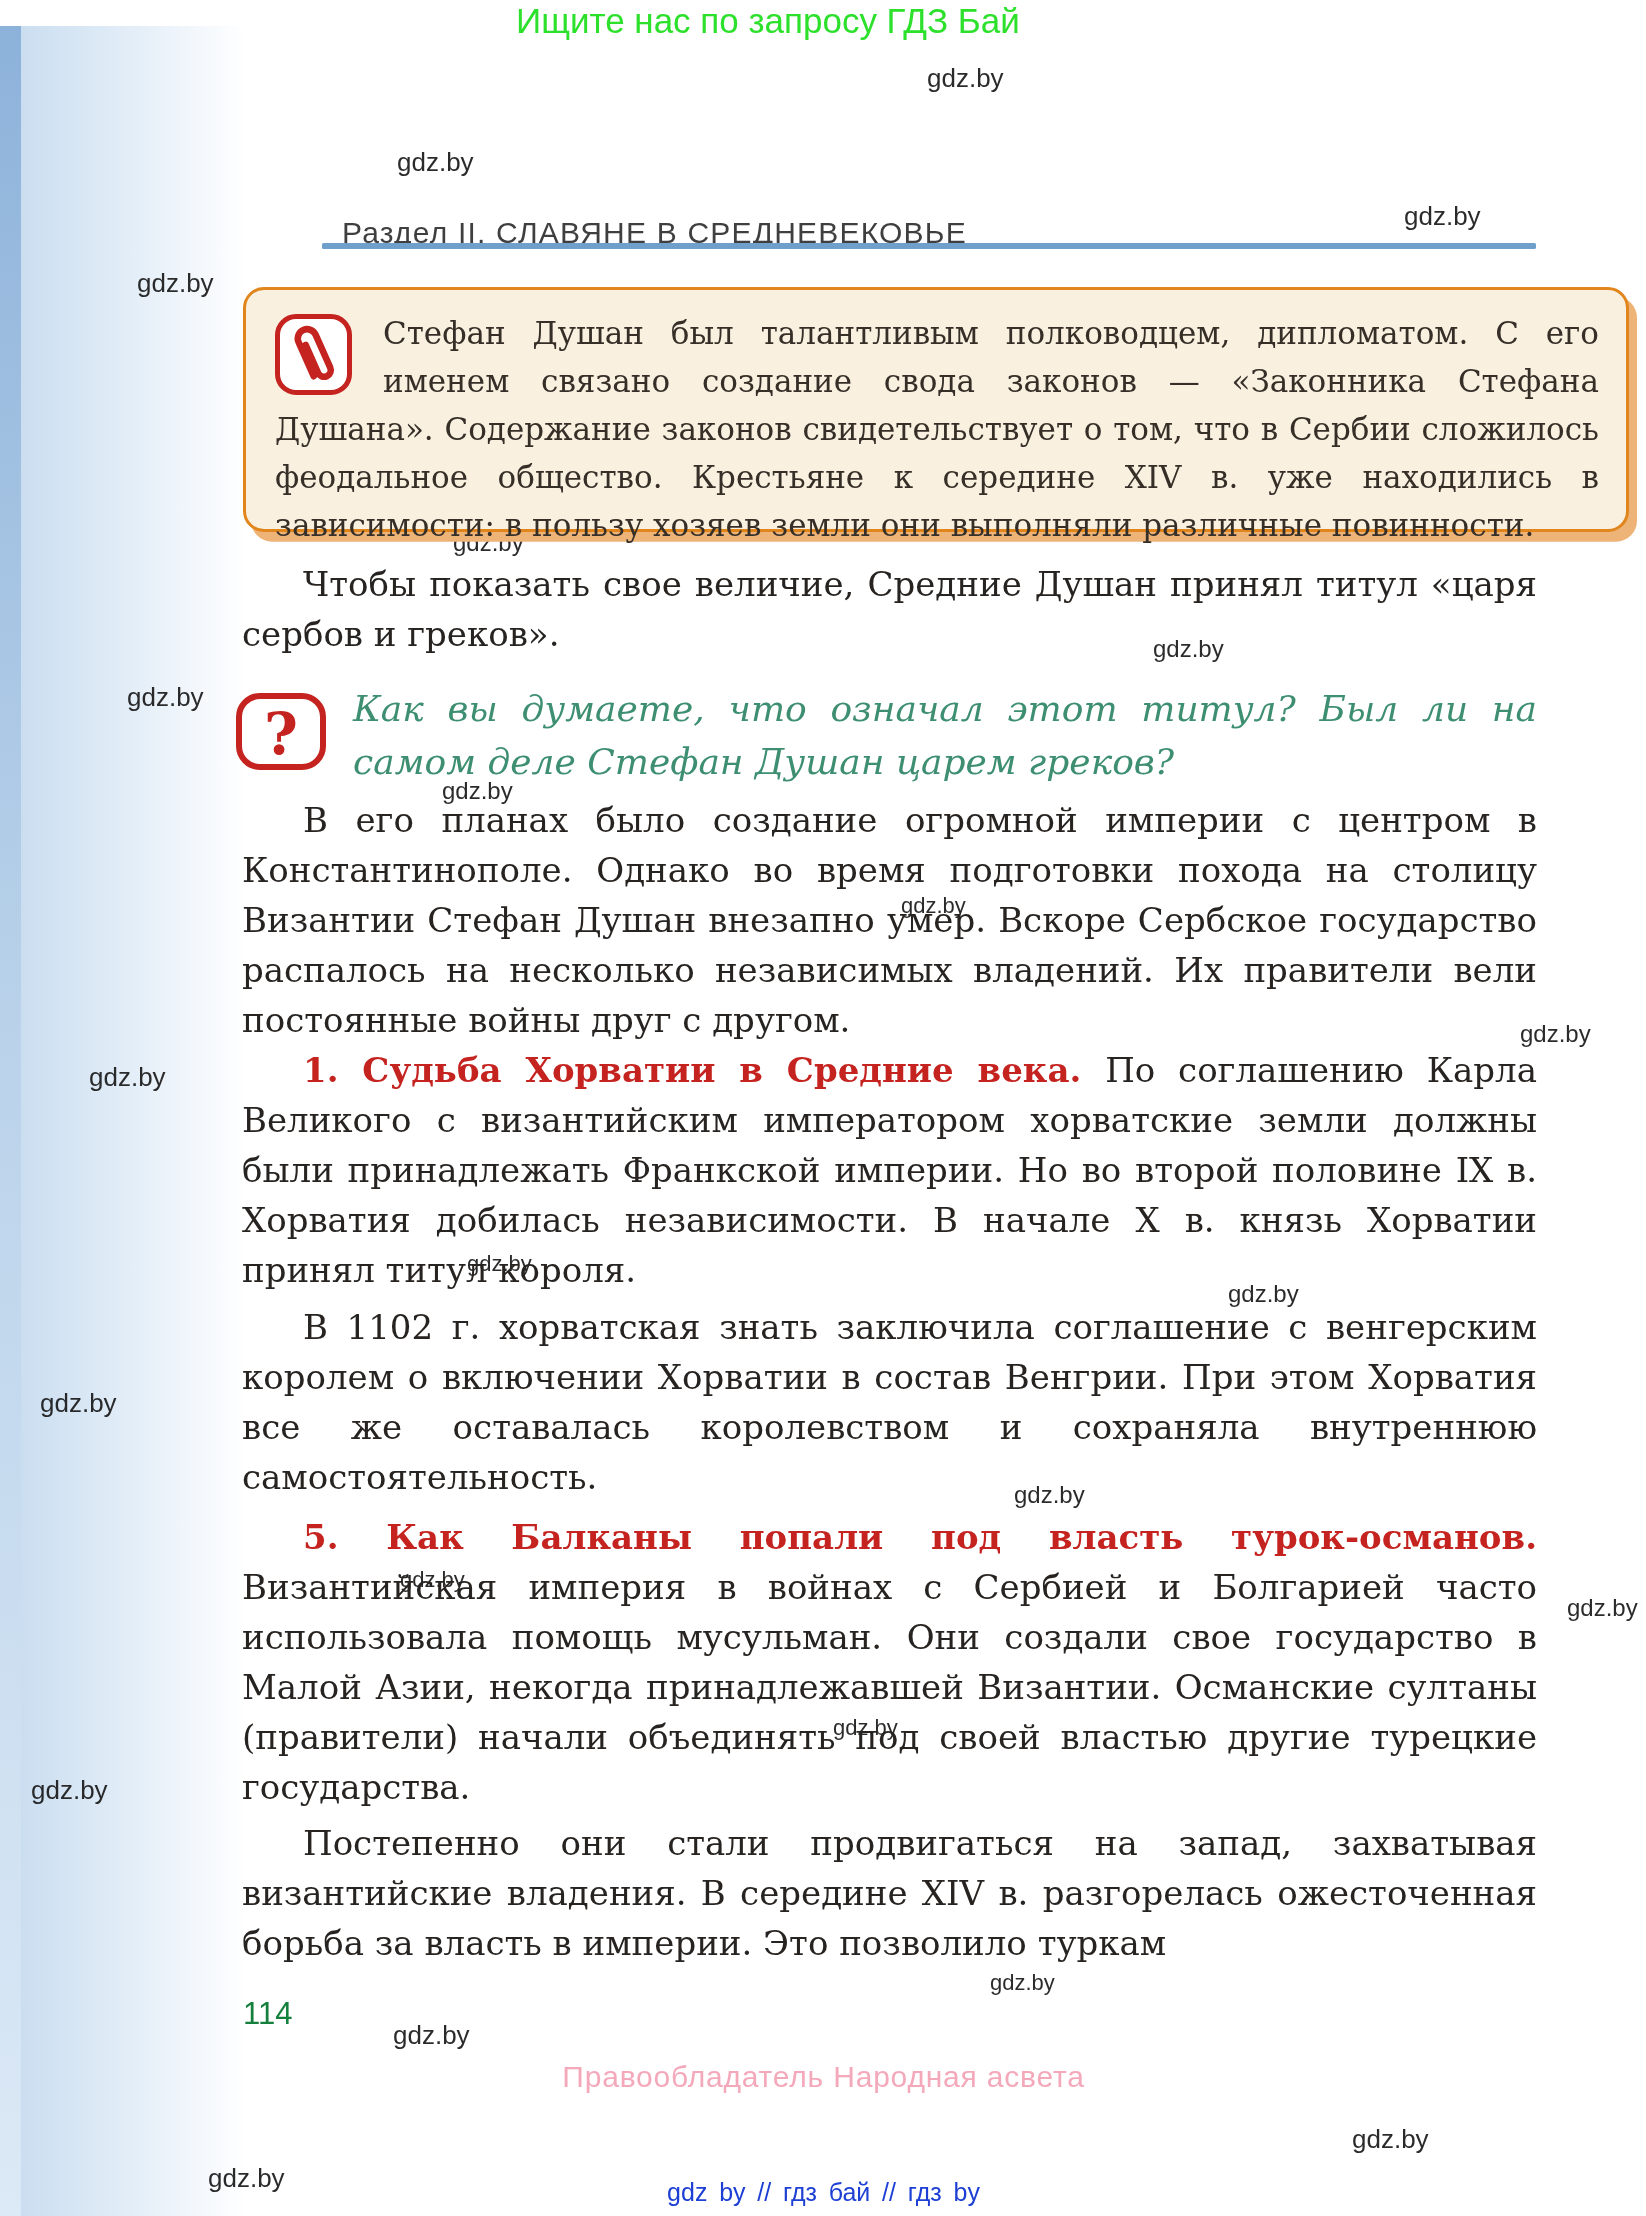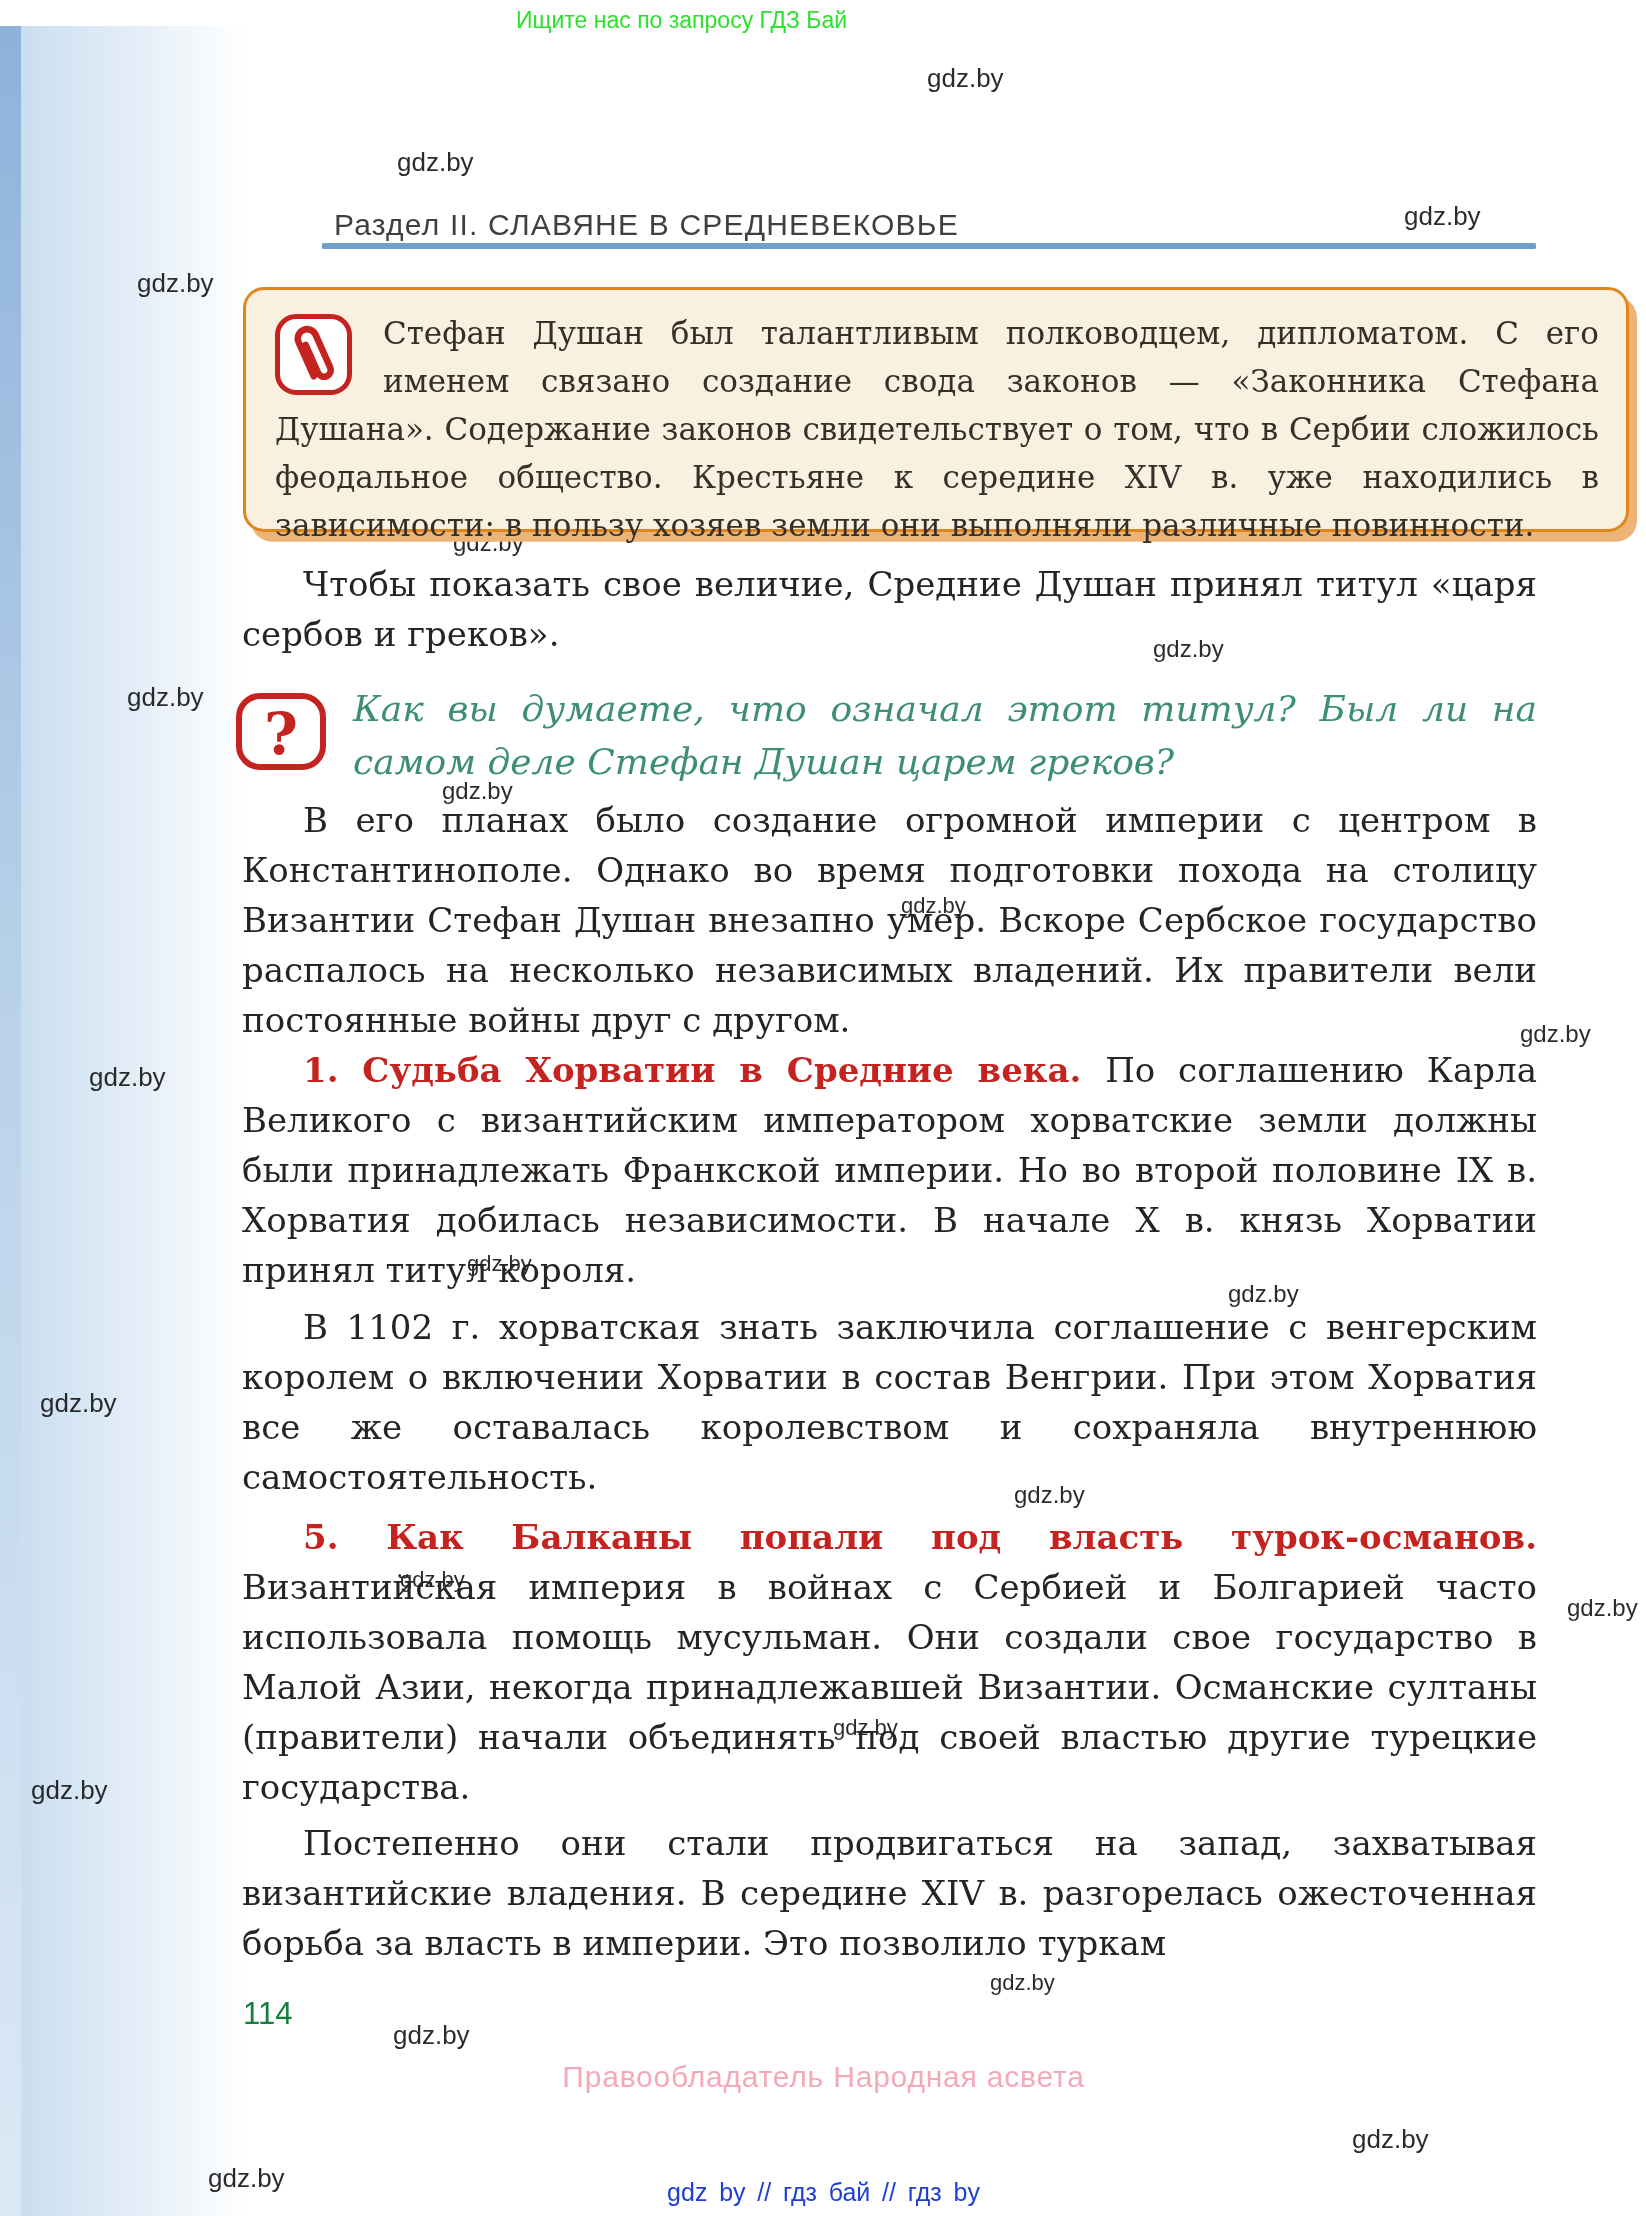--- a/index.html
+++ b/index.html
@@ -15,30 +15,30 @@
   }
   .left-strip{
     position:absolute;left:0;top:26px;bottom:0;width:246px;
     background:linear-gradient(to right,#c6dbef 0%,#e4eef8 55%,rgba(255,255,255,0) 100%);
   }
   .left-strip-edge{
     position:absolute;left:0;top:26px;bottom:0;width:21px;
     background:linear-gradient(to bottom,#8db2da 0%,#b9d2ea 45%,#dce9f6 100%);
   }
   .top-banner{
-    position:absolute;left:516px;top:7px;white-space:nowrap;
-    font-family:"Liberation Sans", sans-serif;font-size:23px;color:var(--banner_green);
+    position:absolute;left:516px;top:1px;white-space:nowrap;
+    font-family:"Liberation Sans", sans-serif;font-size:35px;color:var(--banner_green);
   }
   .wm-layer{position:absolute;inset:0;pointer-events:none;}
   .wm{
     position:absolute;font-family:"Liberation Sans", sans-serif;color:#191919;
     white-space:nowrap;opacity:.92;
   }
   .section-title{
-    position:absolute;left:326px;top:200px;margin:8px;white-space:nowrap;
+    position:absolute;left:326px;top:200px;margin:16px;white-space:nowrap;
     font-family:"Liberation Sans", sans-serif;font-weight:400;font-size:30px;
     letter-spacing:1.2px;color:var(--header_ink);
   }
   .title-rule{
     position:absolute;left:322px;top:243px;width:1214px;height:6.4px;
     background:var(--rule_blue);border-radius:1.6px;
   }
   .info-box{
     position:absolute;left:243px;top:287px;width:1386px;height:245px;box-sizing:border-box;
     background:var(--box_bg);border:3.2px solid var(--box_border_orange);border-radius:21px;

